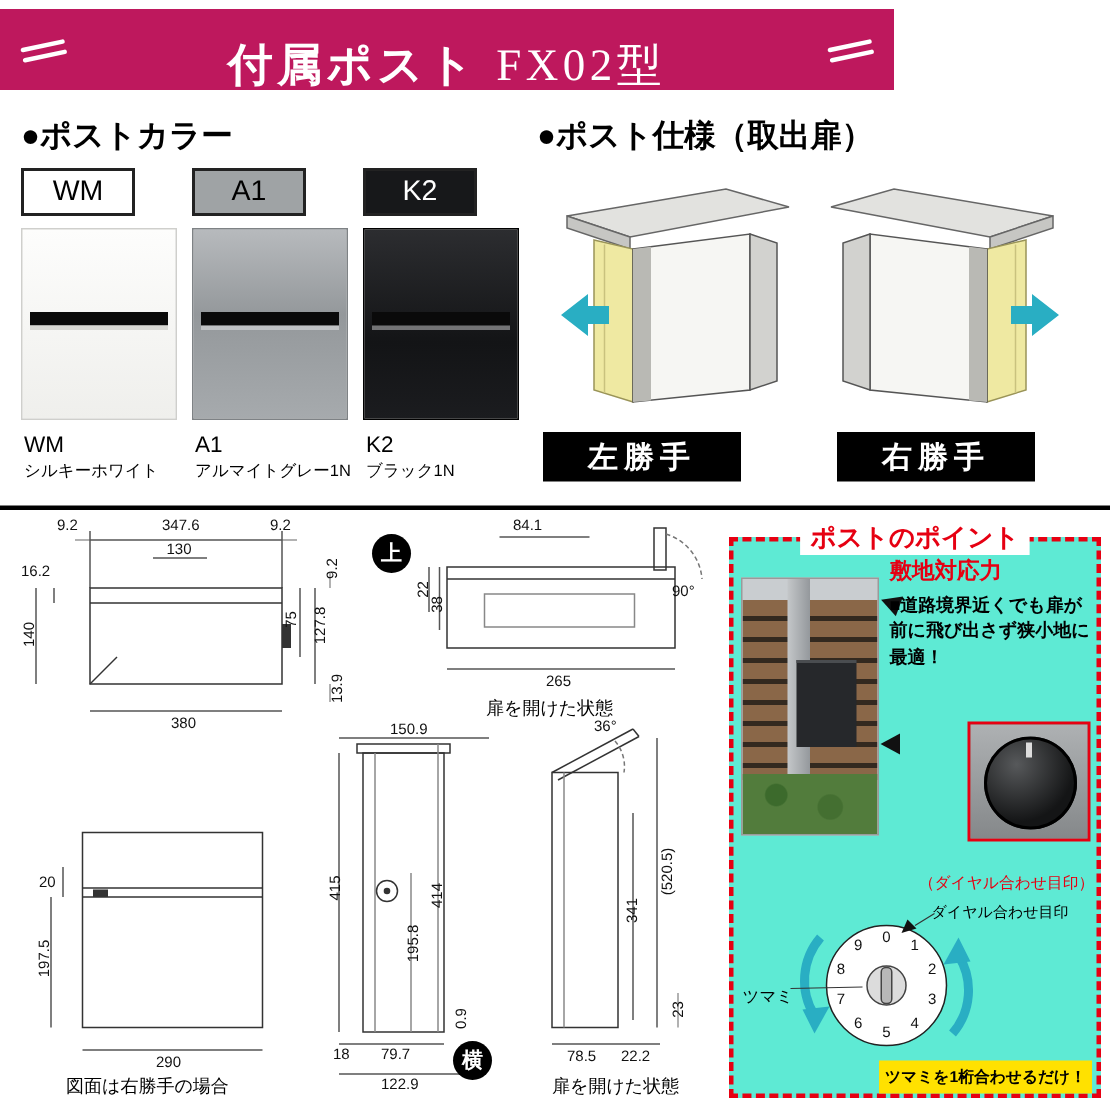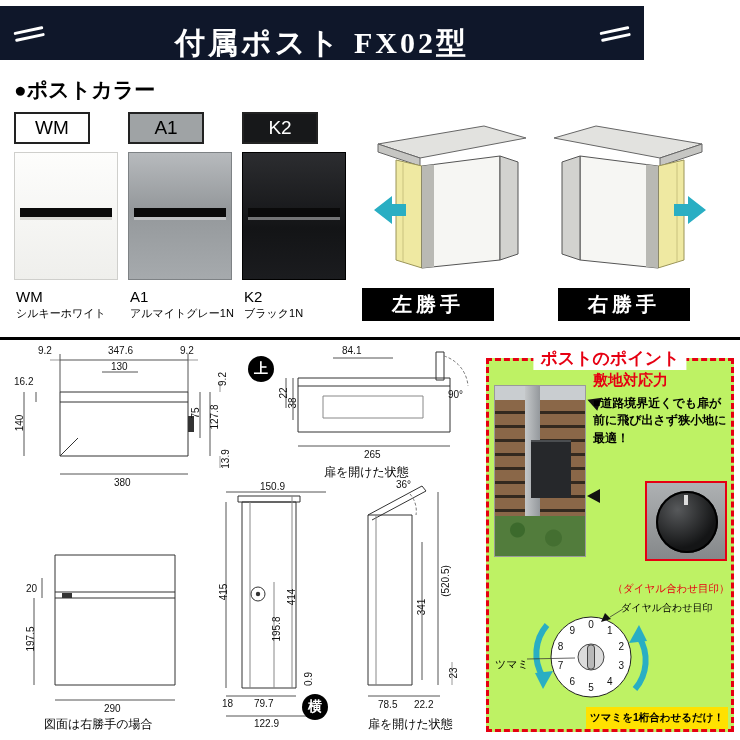--- a/index.html
+++ b/index.html
@@ -1,24 +1,24 @@
 <!DOCTYPE html>
 <html><head>
 <meta charset="utf-8">
 <style>
   * { margin:0; padding:0; box-sizing:border-box; }
   html,body { width:740px; height:740px; }
   body { font-family:"Liberation Sans","DejaVu Sans",sans-serif; background:#fff; position:relative; overflow:hidden; }
   .page { position:absolute; inset:0; }
 
   
-  .topbar { position:absolute; left:0; top:6px; width:644px; height:54px; background:#0f172a;
+  .topbar { position:absolute; left:0; top:6px; width:596px; height:54px; background:#be185d;
             display:flex; align-items:center; justify-content:center; }
   .topbar h1 { color:#fff; font-size:30px; font-weight:bold; letter-spacing:3px; display:flex; align-items:baseline; gap:12px; }
-  .topbar .model { font-family:"Liberation Serif","DejaVu Serif",serif; font-weight:bold;margin-top:20px; }
+  .topbar .model { font-family:"Liberation Serif","DejaVu Serif",serif; font-weight:normal;margin-top:20px; }
   .deco { position:absolute; top:50%; width:30px; height:16px; transform:translateY(-50%) rotate(-12deg); }
   .deco i { display:block; height:3px; background:#fff; margin:4px 0; border-radius:2px; }
   .deco.left { left:14px; } .deco.right { right:14px; }
 
   
   .sec-h { position:absolute; font-size:21px; font-weight:bold; color:#000; white-space:nowrap; }
 
   
   .color-item { position:absolute; width:108px; top:110px; height:222px; }
   .chip { position:absolute; top:2px; left:0; width:76px; height:32px; border:2px solid #222;
@@ -48,21 +48,21 @@
   .draw-zone { position:absolute; left:0; top:342px; width:740px; height:398px; }
   .dwg { position:absolute; }
   .dim { position:absolute; font-size:10px; line-height:1; color:#111; white-space:nowrap; }
   .rot { transform:rotate(-90deg); transform-origin:center; }
   .dcap { position:absolute; font-size:12px; color:#000; white-space:nowrap; }
   .marker { position:absolute; width:26px; height:26px; border-radius:50%; background:#000; color:#fff;
             font-size:14px; font-weight:bold; display:flex; align-items:center; justify-content:center; }
   .sketch line, .sketch rect, .sketch path, .sketch circle, .sketch polyline { vector-effect:non-scaling-stroke; }
 
   
-  .points { position:absolute; left:486px; top:16px; width:248px; height:374px; border:3px dashed #e60012; background:#bef264; }
+  .points { position:absolute; left:486px; top:16px; width:248px; height:374px; border:3px dashed #e60012; background:#5eead4; }
   .pt-title { position:absolute; top:-14px; left:50%; transform:translateX(-50%); background:#fff; padding:0 7px;
               color:#e60012; font-size:17px; font-weight:bold; white-space:nowrap; }
   .feat-title { position:absolute; color:#e60012; font-weight:bold; font-size:15px; white-space:nowrap; }
   .feat-sub { position:absolute; color:#e60012; font-size:10.5px; white-space:nowrap; }
   .feat-text { position:absolute; left:104px; top:34px; width:138px; font-size:12px; font-weight:bold; line-height:1.45; color:#000; }
   .photo { position:absolute; left:5px; top:24px; width:92px; height:172px; overflow:hidden; border:1px solid #9a9a9a; background:#c9cdd0; }
   .ph-fence { position:absolute; left:0; top:14px; right:0; height:120px;
               background:repeating-linear-gradient(180deg,#8a6748 0 11px,#33291f 11px 14px); }
   .ph-post { position:absolute; left:30px; top:0; width:15px; height:158px; background:linear-gradient(90deg,#c4c7c9,#94989c); }
   .ph-box { position:absolute; left:36px; top:54px; width:40px; height:58px; background:#26282b; border-top:2px solid #4a4d50; }
@@ -122,20 +122,21 @@
   </div>
   <div class="color-item" style="left:242px;">
     <div class="chip chip-k2">K2</div>
     <div class="swatch swatch-k2">
         <div class="slot"></div>
       </div>
     <div class="cap-code">K2</div>
     <div class="cap-name">ブラック1N</div>
   </div>
 
+  <div class="sec-h" style="left:358px; top:76px;">●ポスト仕様（取出扉）</div>
 
   <div class="spec-illu" style="left:372px; top:110px;">
     <svg width="160" height="170" viewBox="0 0 160 170">
       <polygon points="6,34 112,16 154,28 48,48" fill="#e2e2df" stroke="#666"></polygon>
       <polygon points="6,34 48,48 48,56 6,42" fill="#c6c6c3" stroke="#666"></polygon>
       <polygon points="24,50 50,56 50,158 24,150" fill="#efe9a2" stroke="#9a9458"></polygon>
       <line x1="31" y1="53" x2="31" y2="152" stroke="#c9c27e"></line>
       <polygon points="50,56 128,46 128,150 50,158" fill="#f6f6f3" stroke="#555"></polygon>
       <polygon points="50,56 62,54.5 62,157 50,158" fill="#b9b9b4"></polygon>
       <polygon points="128,46 146,52 146,144 128,150" fill="#d2d2cf" stroke="#555"></polygon>

